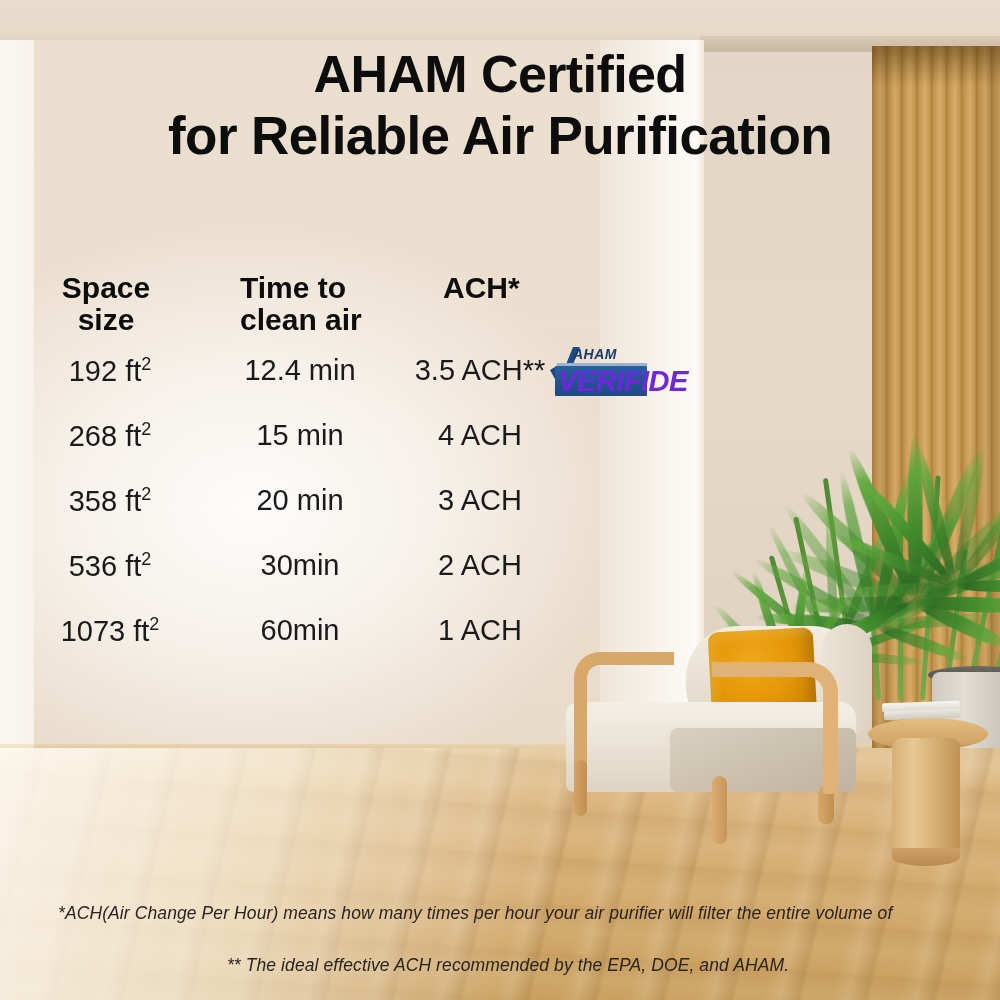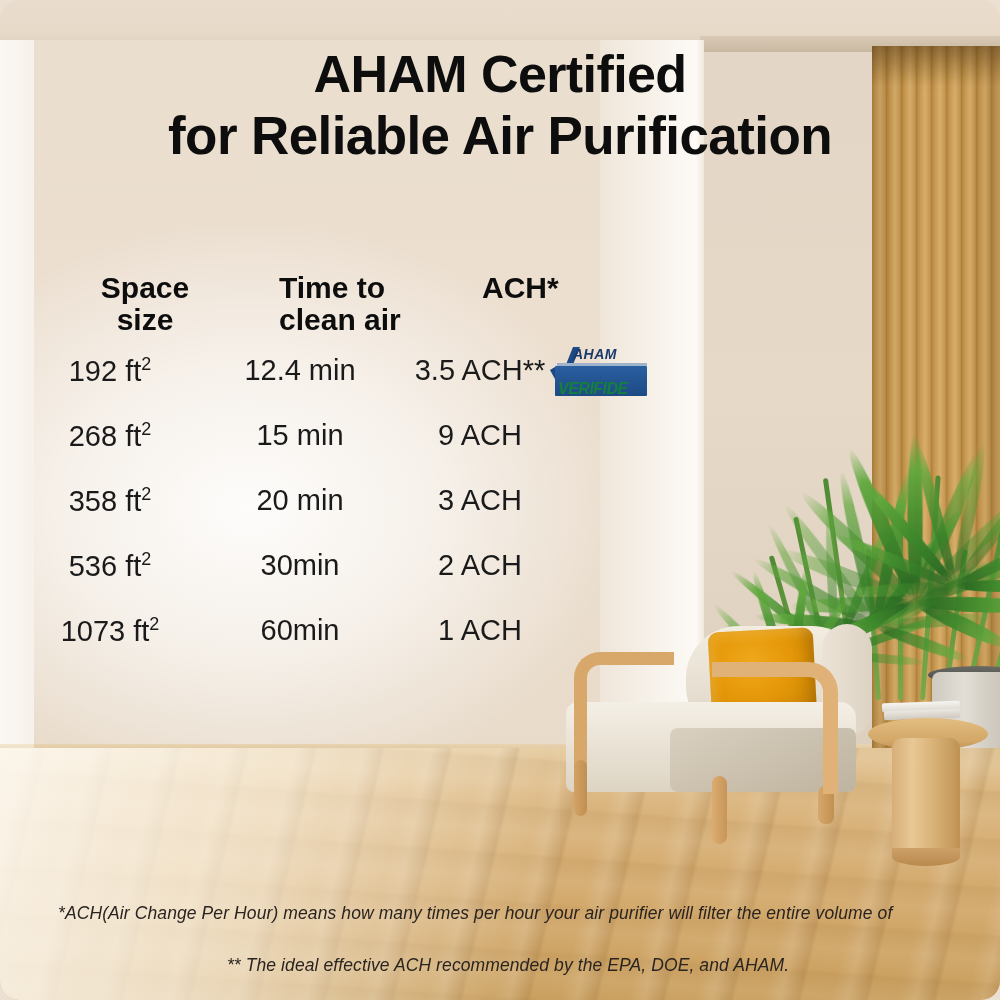--- a/index.html
+++ b/index.html
@@ -8,21 +8,20 @@
     font-family:"Liberation Sans", sans-serif;
     background:#ece0d3;
     overflow:hidden;
   }
 
   #stage {
     position:relative;
     width:1000px; height:1000px;
     overflow:hidden;
     background:#ece0d3;
-    border-radius:19px;
   }
 
   
   .scene { position:absolute; inset:0; }
 
   
   .ceiling {
     position:absolute; left:0; top:0; width:1000px; height:52px;
     background:linear-gradient(180deg,#e9dccd 0%,#e7dac9 60%,#dccfbe 100%);
   }
@@ -232,21 +231,21 @@
     text-align:center;
     font-family:"Liberation Sans", sans-serif;
     font-size:52px; font-weight:700; line-height:1.18;
     color:#0d0d0d; letter-spacing:-.6px;
   }
   .headline .l2 { display:block; font-size:53px; }
 
   
   .tbl { position:absolute; left:0; top:272px; width:1000px; }
   .tbl-row { position:relative; height:65px; }
-  .th-row { height:82px;margin-left:39px; }
+  .th-row { height:82px; }
   .col { position:absolute; font-size:30px; color:#121212; }
 
   .th { font-weight:700; font-size:30px; line-height:1.08; color:#0d0d0d; }
   .th-space { left:58px; top:0; text-align:center; width:96px; }
   .th-time  { left:240px; top:0; text-align:left; }
   .th-ach   { left:443px; top:0; text-align:left; }
 
   .cell { font-weight:400; font-size:29px; color:#1a1a1a; white-space:nowrap; }
   .c-space { left:0; width:220px; text-align:center; }
   .c-time  { left:200px; width:200px; text-align:center; }
@@ -270,23 +269,23 @@
   .aham-bar {
     position:absolute; left:10px; top:19px; width:90px; height:3px;
     background:#9fb3cc;
   }
   .verifide-box {
     position:absolute; left:8px; top:22px; width:92px; height:30px;
     background:linear-gradient(180deg,#2a5fa0 0%,#1d4a84 100%);
     border-radius:1px;
   }
   .verifide-word {
-    position:absolute; left:11px; top:31px;
-    font-size:16px; font-weight:700; font-style:italic;
-    color:#15803d; letter-spacing:-.5px; line-height:28px;
+    position:absolute; left:11px; top:23px;
+    font-size:29px; font-weight:700; font-style:italic;
+    color:#6d28d9; letter-spacing:-.5px; line-height:28px;
     font-family:"Liberation Sans", sans-serif;
   }
 
   
   .foot {
     position:absolute; left:58px; width:900px;
     font-style:italic; font-size:17.5px; color:#2a2420;
     letter-spacing:.1px;
     font-family:"Liberation Sans", sans-serif;
   }
@@ -426,21 +425,21 @@
 
     <div class="tbl-row">
       <div class="col cell c-space"><span>192 ft</span><sup>2</sup></div>
       <div class="col cell c-time">12.4 min</div>
       <div class="col cell c-ach">3.5 ACH**</div>
     </div>
 
     <div class="tbl-row">
       <div class="col cell c-space"><span>268 ft</span><sup>2</sup></div>
       <div class="col cell c-time">15 min</div>
-      <div class="col cell c-ach">9 ACH</div>
+      <div class="col cell c-ach">4 ACH</div>
     </div>
 
     <div class="tbl-row">
       <div class="col cell c-space"><span>358 ft</span><sup>2</sup></div>
       <div class="col cell c-time">20 min</div>
       <div class="col cell c-ach">3 ACH</div>
     </div>
 
     <div class="tbl-row">
       <div class="col cell c-space"><span>536 ft</span><sup>2</sup></div>

